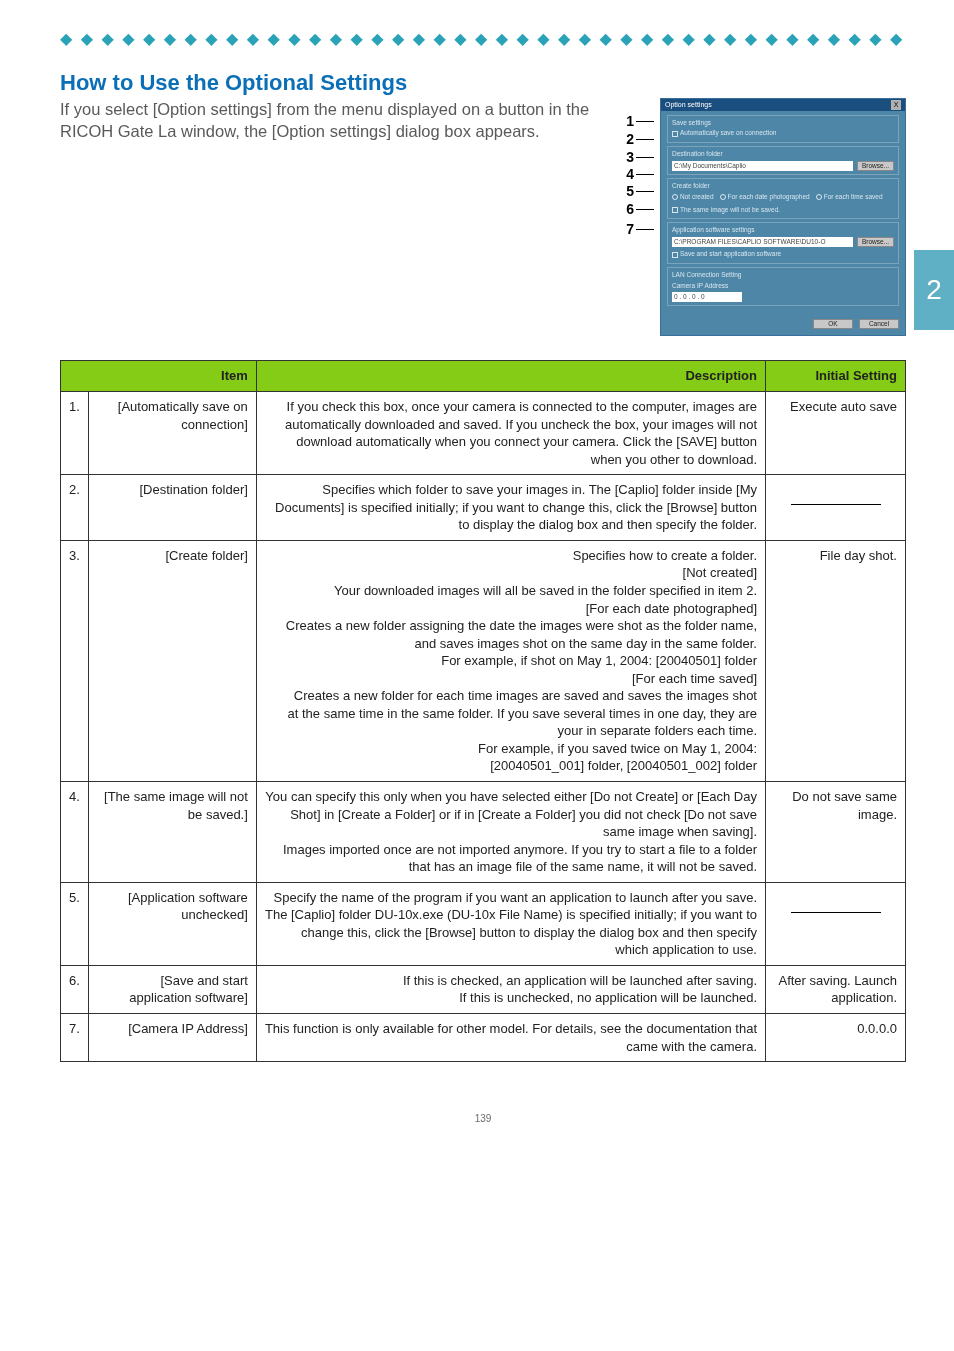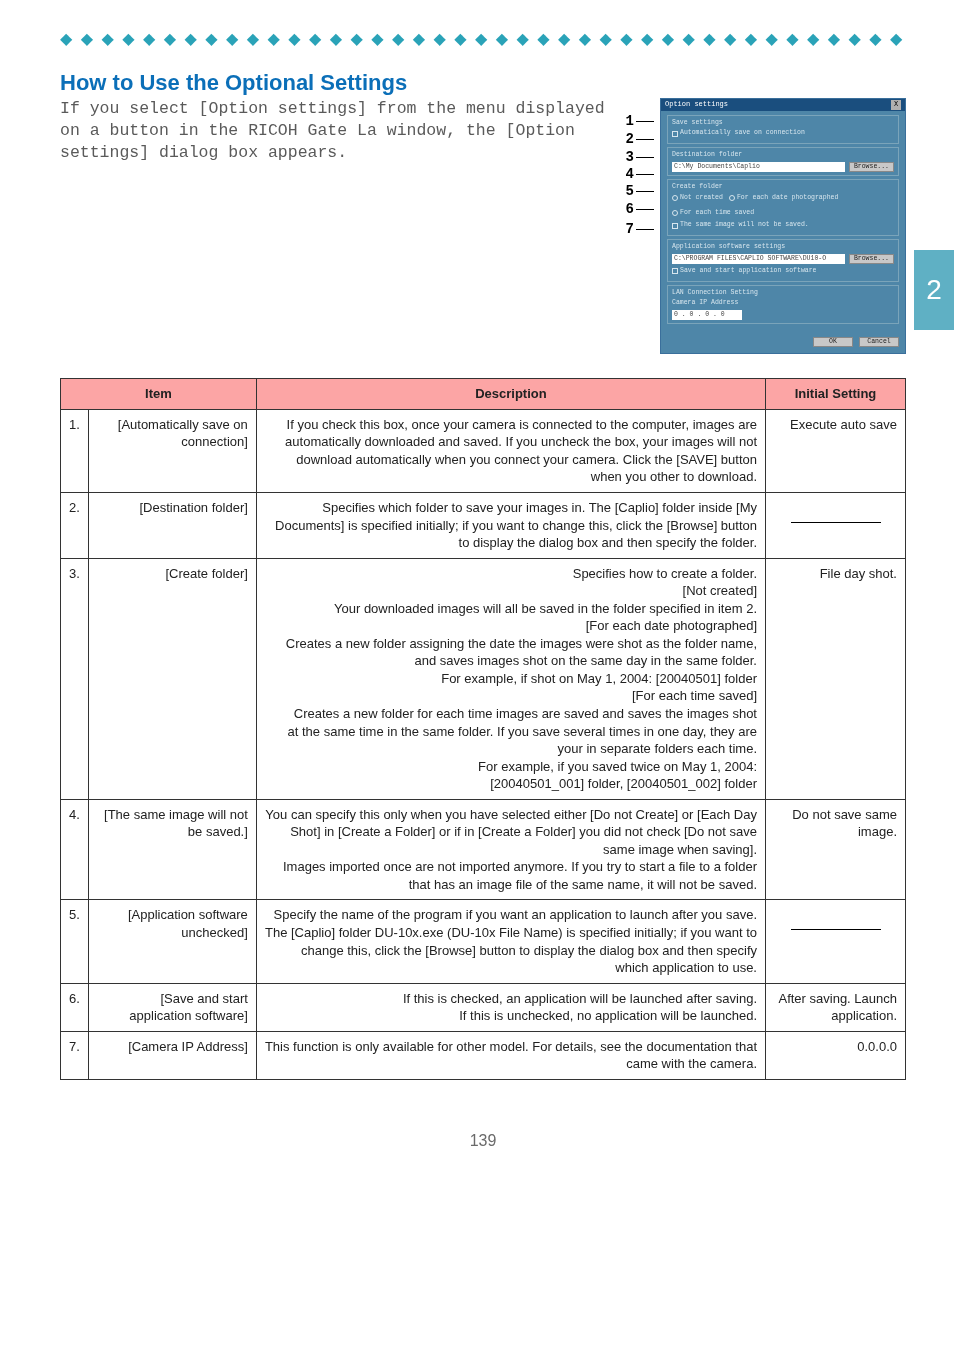--- a/index.html
+++ b/index.html
@@ -31,21 +31,20 @@
   h2.title {
     color: #0b6fb8;
     font-weight: bold;
     font-size: 22px;
   }
   .intro-row {
     display: flex;
     gap: 14px;
     align-items: flex-start;
     margin-bottom: 24px;
-    font-family: Liberation Mono, monospace;
   }
   .intro-text {
     flex: 1;
     color: #5a5a5a;
     font-size: 16.5px;
     line-height: 1.35;
   }
   
   .dialog-wrap {
     display: flex;
@@ -129,23 +128,22 @@
     border-collapse: collapse;
     font-size: 13px;
   }
   table.opts th, table.opts td {
     border: 1px solid #333;
     padding: 6px 8px;
     vertical-align: top;
     text-align: right;
   }
   table.opts th {
-    background: #fca5a5;
+    background: #84cc16;
     font-weight: bold;
-    text-align: center;
   }
   table.opts td.num {
     width: 26px;
     text-align: left;
   }
   table.opts td.item {
     width: 168px;
   }
   table.opts td.initial {
     width: 140px;
@@ -155,21 +153,21 @@
     width: 90px;
     border-bottom: 1px solid #000;
     height: 14px;
     margin: 10px auto 4px auto;
   }
   .desc-block p { margin: 0; }
   .desc-block .indent1 { padding-left: 18px; }
   .footer-page {
     text-align: center;
     color: #6a6a6a;
-    font-size: 16px;
+    font-size: 10px;
     margin-top: 50px;
   }
 </style>
 </head>
 <body>
 
 <div class="page-wrap">
   <div class="chapter-tab">2</div>
   <div class="page">
     <div class="diamond-bar">

